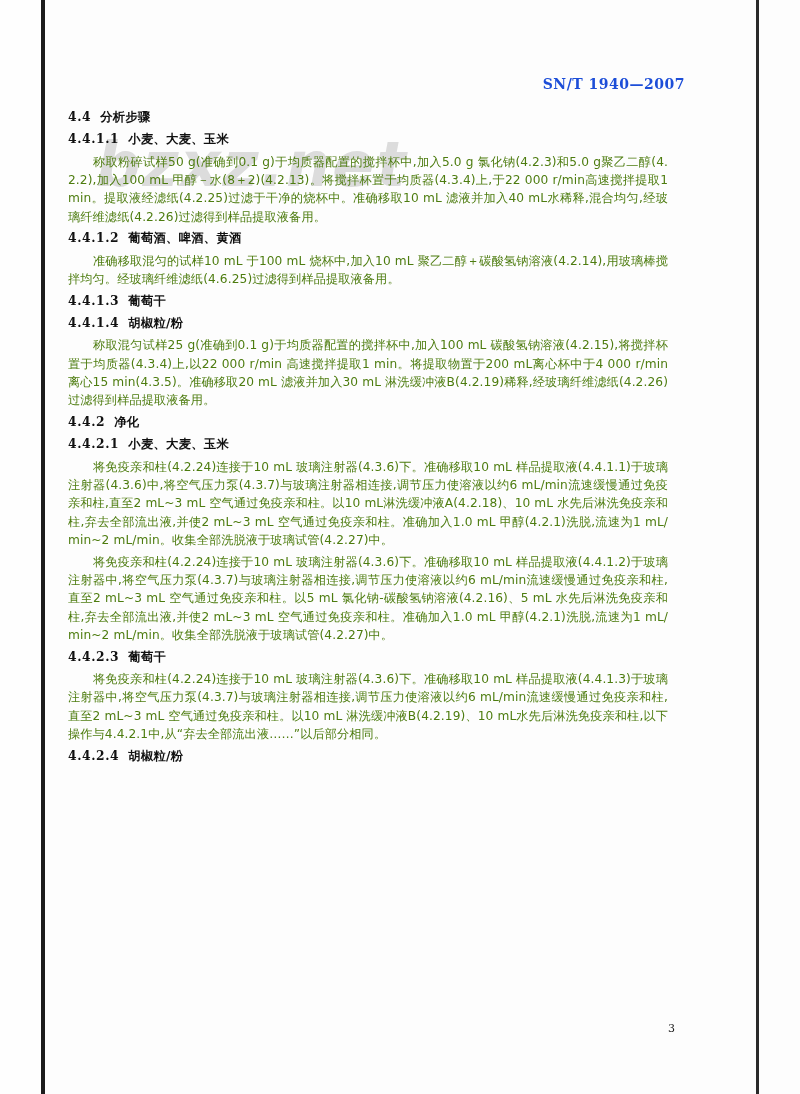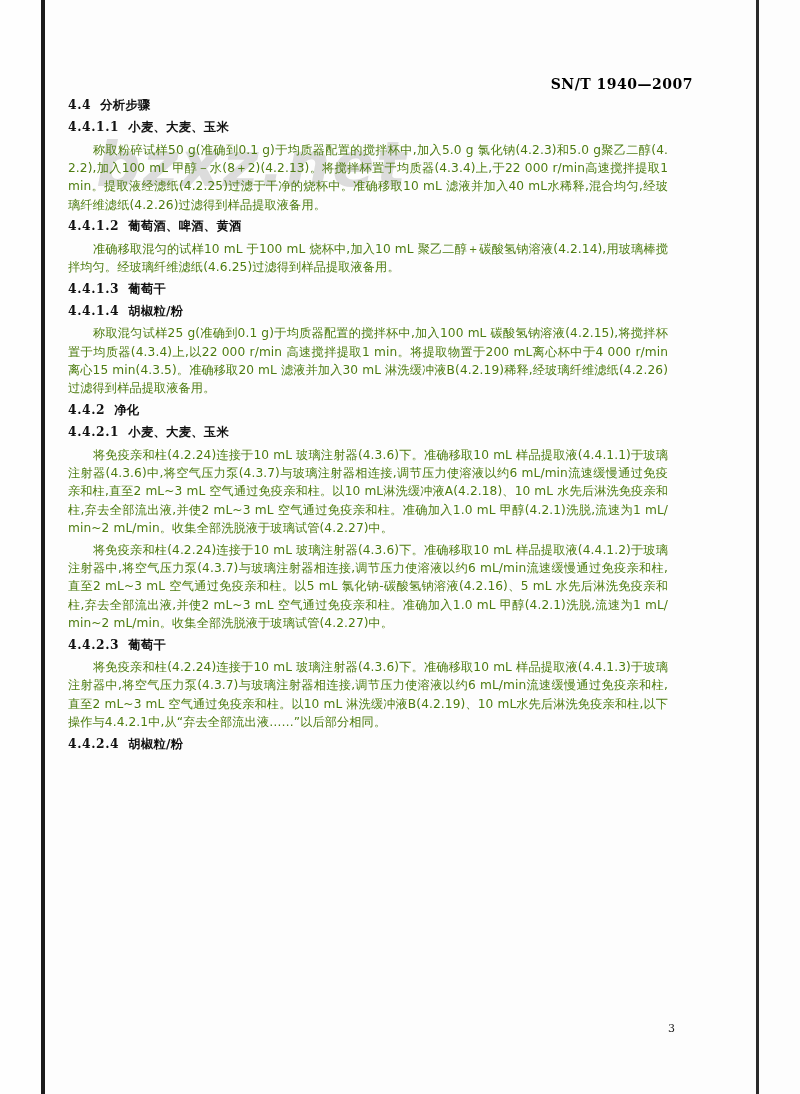--- a/index.html
+++ b/index.html
@@ -65,34 +65,34 @@
     z-index: 0;
     font-style: italic;
   }
   .content {
     position: relative;
     z-index: 2;
   }
   .doc-header {
     position: absolute;
     top: 76px;
-    left: 12px;
+    left: 4px;
     width: 711px;
     text-align: right;
     padding-right: 30px;
     box-sizing: border-box;
     font-family: "DejaVu Serif", serif;
     font-size: 14px;
     font-weight: bold;
     letter-spacing: 0.5px;
-    color: #000000;
+    color: #1d4ed8;
   }
   .body-col {
     position: absolute;
-    top: 96px;
+    top: 108px;
     left: 68px;
     width: 600px;
   }
   .heading {
     font-family: "DejaVu Sans", sans-serif;
     font-size: 12.3px;
     color: #111111;
     margin: 0 0 3.5px 0;
     letter-spacing: 0.3px;
     line-height: 1.45;

